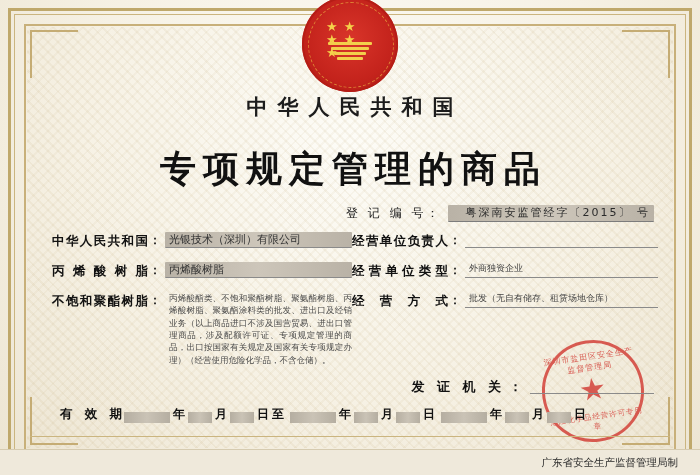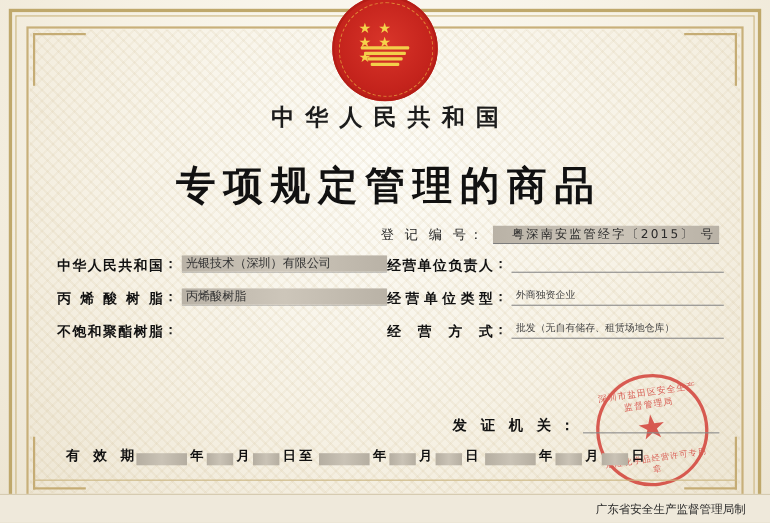--- a/index.html
+++ b/index.html
@@ -248,20 +248,21 @@
         <span class="lab">经营单位类型</span>
         <span class="colon">：</span>
         <span class="val mode-val">外商独资企业</span>
       </div>
     </div>
 
     <div class="row">
       <div class="col left">
         <span class="lab">不饱和聚酯树脂</span>
         <span class="colon">：</span>
+        <span class="scopebox">丙烯酸酯类、不饱和聚酯树脂、聚氨酯树脂、丙烯酸树脂、聚氨酯涂料类的批发、进出口及经销业务（以上商品进口不涉及国营贸易、进出口管理商品，涉及配额许可证、专项规定管理的商品，出口按国家有关规定及国家有关专项规定办理）（经营使用危险化学品，不含仓储）。</span>
       </div>
       <div class="col">
         <span class="lab">经 营 方 式</span>
         <span class="colon">：</span>
         <span class="val mode-val">批发（无自有储存、租赁场地仓库）</span>
       </div>
     </div>
 
   </div>
 

